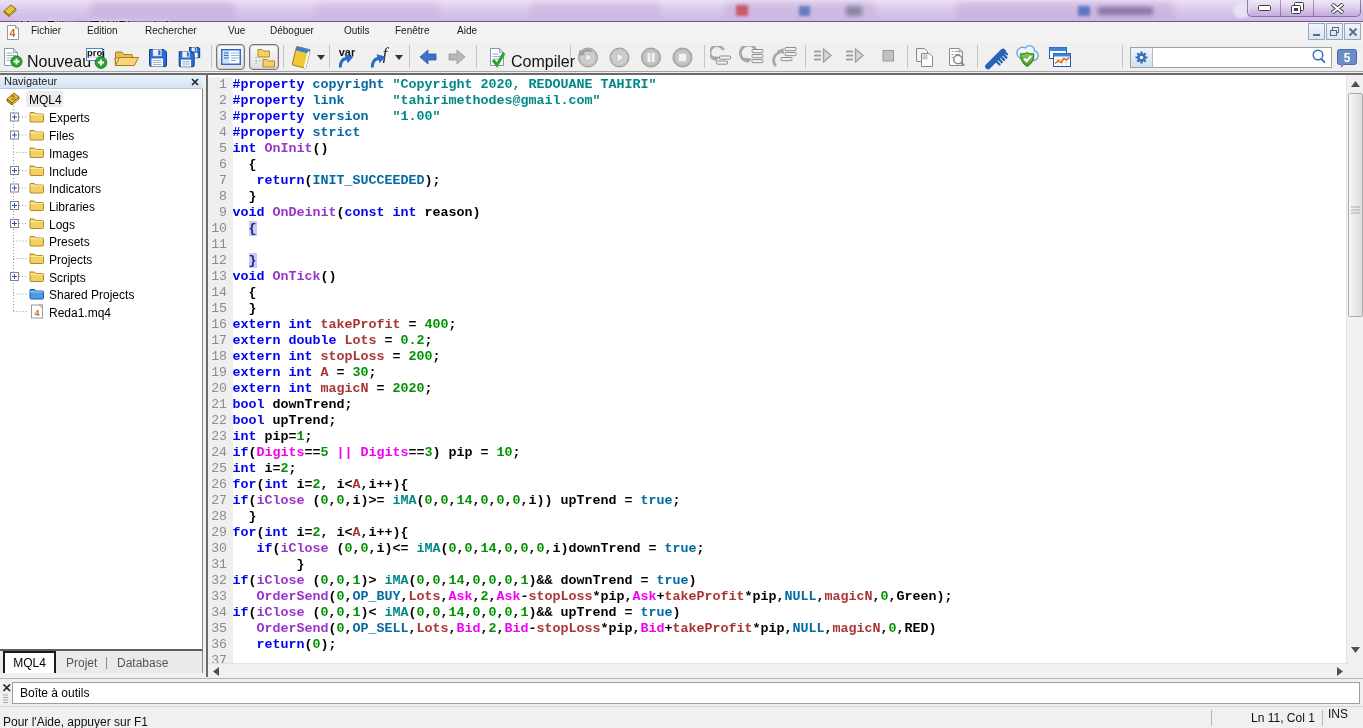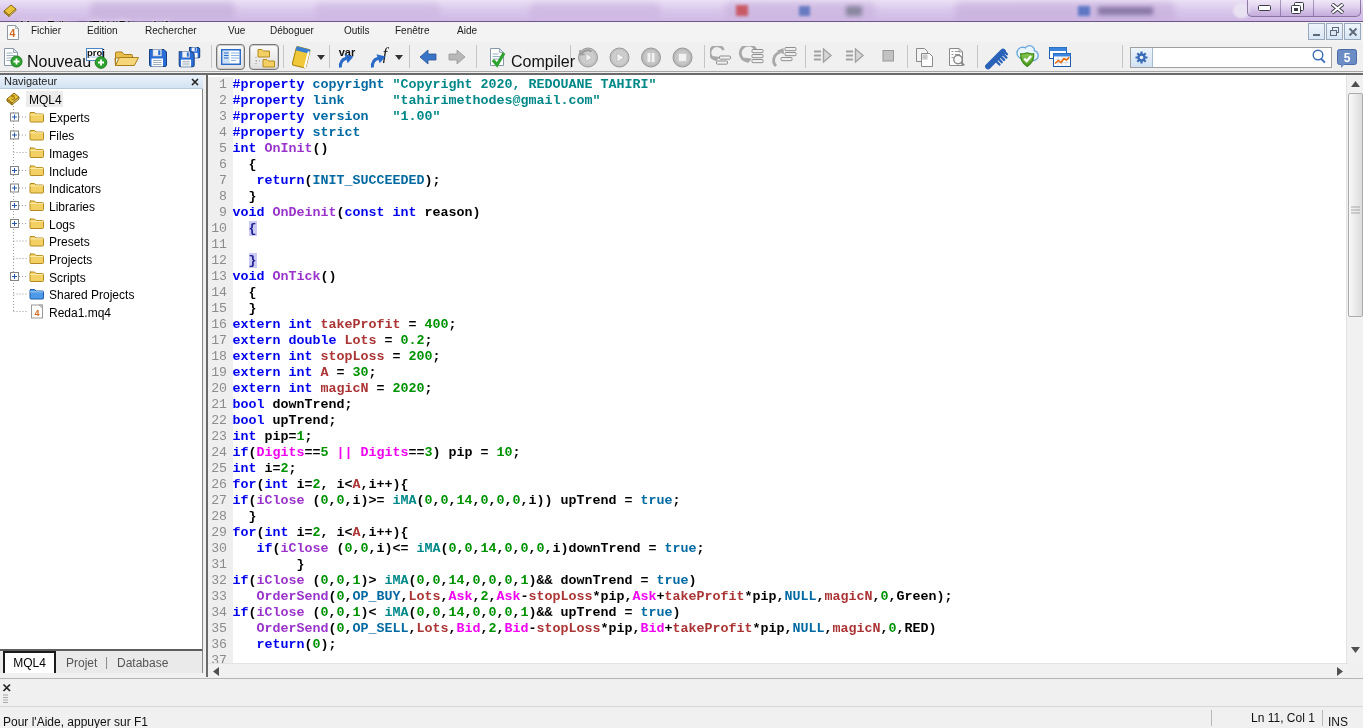--- a/index.html
+++ b/index.html
@@ -552,20 +552,21 @@
       </svg>
   </div>
 </div>
 <div class="abs" id="boite">
   <svg width="10" height="10" style="position:absolute;left:2px;top:4px">
       <path d="M1.5,1.5 L8,8 M8,1.5 L1.5,8" stroke="#222" stroke-width="1.7"></path>
     </svg>
   <svg width="8" height="10" style="position:absolute;left:2px;top:15px">
       <path d="M1,1 h5 M1,3.5 h5 M1,6 h5 M1,8.5 h5" stroke="#a8a8a8" stroke-width="1"></path>
     </svg>
+  <div id="boitebox">Boîte à outils</div>
 </div>
 <div class="abs" id="status">
   <div class="abs" style="left:3px;top:8px">Pour l'Aide, appuyer sur F1</div>
   <div class="ssep" style="left:1211px"></div>
   <div class="abs" style="left:1251px;top:4px">Ln 11, Col 1</div>
   <div class="ssep" style="left:1322px"></div>
-  <div class="abs" style="left:1328px;top:8px">INS</div>
+  <div class="abs" style="left:1328px;top:0">INS</div>
 </div>
 
 </body></html>

